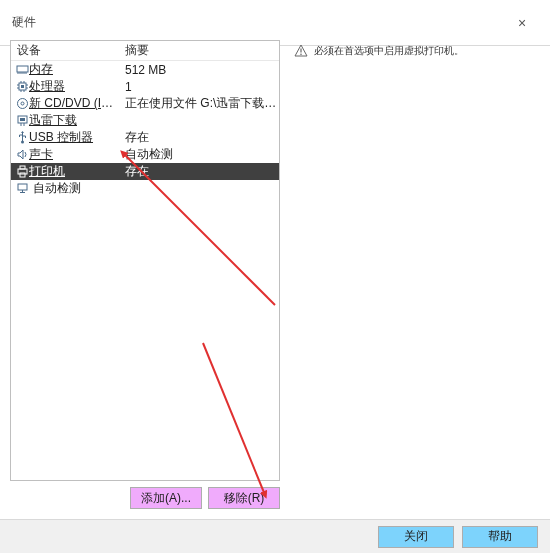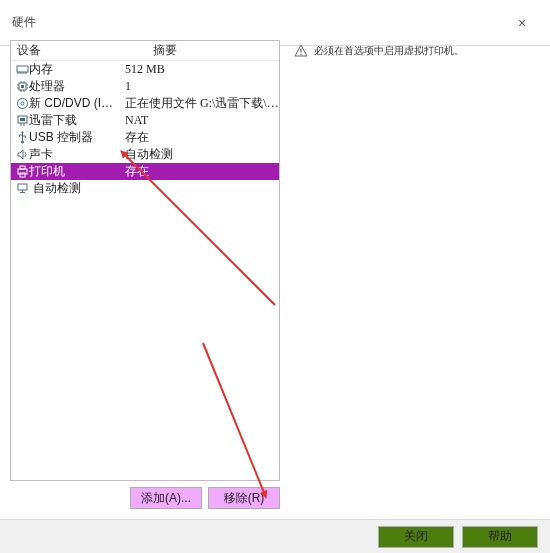--- a/index.html
+++ b/index.html
@@ -52,44 +52,44 @@
     .list-header {
       display: flex;
       height: 20px;
       align-items: center;
       font-size: 12px;
       color: #333;
       border-bottom: 1px solid #e8e8e8;
       background: #fff;
     }
     .col-device { width: 110px; padding-left: 6px; }
-    .col-summary { flex: 1; padding-left: 4px; margin-left: 28px; }
+    .col-summary { flex: 1; padding-left: 4px; }
     .list-body { flex: 1; overflow: hidden; }
     .row {
       display: flex;
       align-items: center;
       height: 17px;
       font-size: 12px;
       color: #222;
       white-space: nowrap;
     }
     .row.selected {
-      background: #a21caf;
+      background: #404040;
       color: #fff;
     }
     .row-icon {
       width: 18px;
       display: inline-flex;
       align-items: center;
       justify-content: center;
       padding-left: 4px;
     }
     .row-icon svg { display: block; }
-    .row-label { width: 92px; overflow: hidden; text-overflow: ellipsis; }
-    .row-summary { flex: 1; overflow: hidden; text-overflow: ellipsis; padding-left: 4px; font-family: Liberation Serif, serif; }
+    .row-label { width: 92px; overflow: hidden; text-overflow: ellipsis; text-decoration: underline; }
+    .row-summary { flex: 1; overflow: hidden; text-overflow: ellipsis; padding-left: 4px; }
     .left-buttons {
       display: flex;
       justify-content: flex-end;
       gap: 6px;
       padding-top: 6px;
     }
     .btn {
       min-width: 72px;
       height: 22px;
       font-size: 12px;
@@ -122,21 +122,21 @@
       border-top: 1px solid #d9d9d9;
       background: #f0f0f0;
       display: flex;
       align-items: center;
       justify-content: flex-end;
       padding: 0 12px;
       gap: 8px;
     }
     .bottom-bar .btn {
       min-width: 76px;
-      background: #4d7c0f;
+      background: #7dd3fc;
     }
     
     .arrow {
       position: absolute;
       pointer-events: none;
     }
   </style>
 </head>
 <body>
 
@@ -198,21 +198,20 @@
           <div class="row">
             <span class="row-icon">
               <svg width="13" height="13" viewBox="0 0 13 13">
                 <rect x="2" y="2" width="9" height="7" fill="none" stroke="#4a6b8a"></rect>
                 <rect x="4" y="4" width="5" height="3" fill="#4a6b8a"></rect>
                 <line x1="5" y1="9" x2="5" y2="12" stroke="#4a6b8a"></line>
                 <line x1="8" y1="9" x2="8" y2="12" stroke="#4a6b8a"></line>
               </svg>
             </span>
             <span class="row-label">迅雷下载</span>
-            <span class="row-summary">NAT</span>
           </div>
           <div class="row">
             <span class="row-icon">
               <svg width="13" height="13" viewBox="0 0 13 13">
                 <circle cx="6.5" cy="11" r="1.5" fill="#4a6b8a"></circle>
                 <line x1="6.5" y1="2" x2="6.5" y2="10" stroke="#4a6b8a"></line>
                 <polyline points="3.5,6 3.5,4 6.5,4" fill="none" stroke="#4a6b8a"></polyline>
                 <polyline points="9.5,7 9.5,5 6.5,5" fill="none" stroke="#4a6b8a"></polyline>
                 <polygon points="6.5,0 5,2 8,2" fill="#4a6b8a"></polygon>
               </svg>

